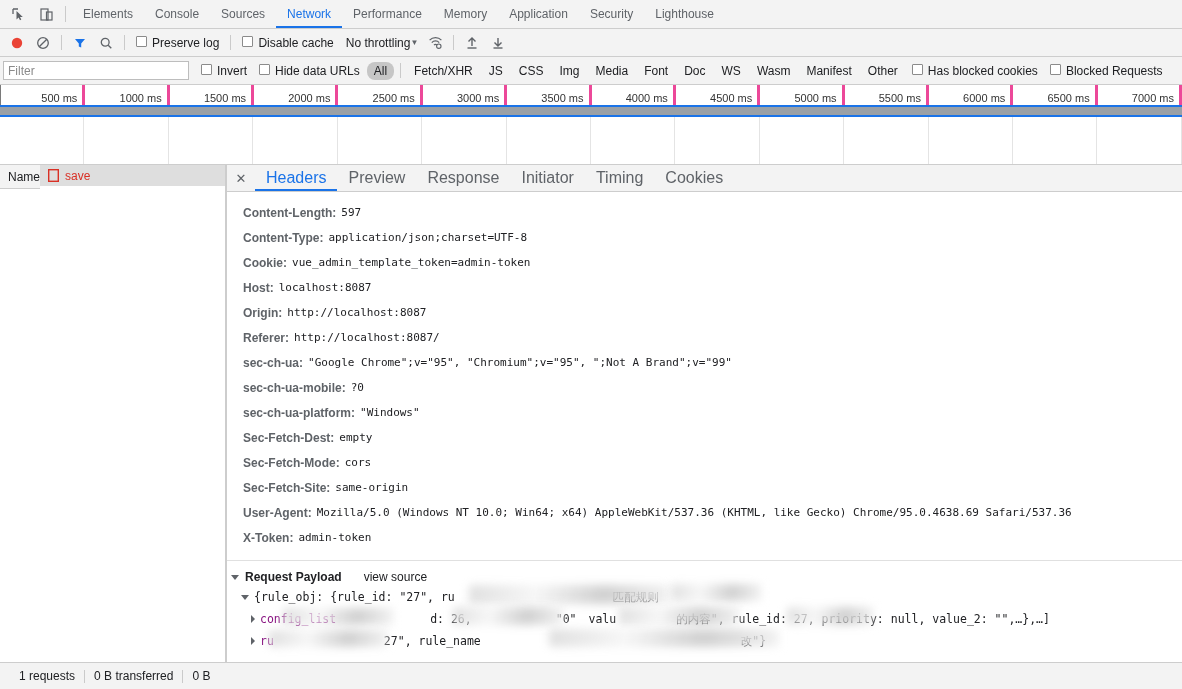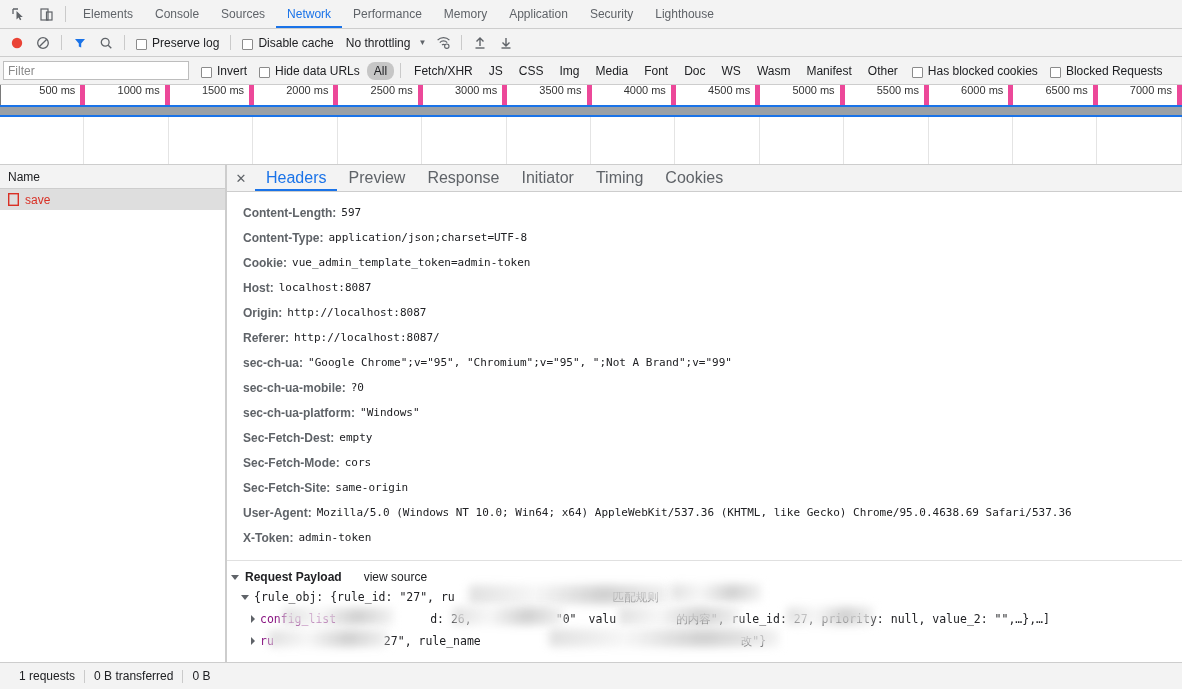--- a/index.html
+++ b/index.html
@@ -49,32 +49,32 @@
     display: flex; align-items: center;
     padding: 0 4px;
   }
   .tb-btn {
     width: 26px; height: 22px;
     display: flex; align-items: center; justify-content: center;
     cursor: pointer;
   }
   .tb-sep { width: 1px; height: 15px; background: #cacaca; margin: 0 5px; }
   .cbox-wrap {
-    display: flex; align-items: flex-end; gap: 5px;
+    display: flex; align-items: flex-start; gap: 5px;
     padding: 0 6px; cursor: pointer; white-space: nowrap;
   }
   .cbox {
     width: 11px; height: 11px;
     border: 1px solid #8b8b8b;
     background: #fff; border-radius: 1px;
     box-sizing: border-box;
   }
   .cbox-lbl { font-size: 12px; color: #202124; }
   .throttle {
-    display: flex; align-items: center; gap: 8px;
+    display: flex; align-items: center; 
     padding: 0 4px 0 6px; cursor: pointer; white-space: nowrap;
   }
   .caret { font-size: 8px; color: #5f6368; line-height: 1; }
 
   
   .filterbar {
     height: 27px; min-height: 27px;
     background: #f3f3f3;
     border-bottom: 1px solid #cdcdcd;
     display: flex; align-items: center;
@@ -105,24 +105,24 @@
   
   .ruler {
     height: 20px; min-height: 20px;
     background: #ffffff;
     display: flex;
     border-bottom: 2px solid #1a73e8;
     position: relative;
   }
   .ruler-cell {
     flex: 1 1 0;
-    border-right: 5px solid #ec4899;
+    border-right: 3px solid #ec4899;
     font-size: 11px; color: #333;
     display: flex; align-items: flex-end; justify-content: flex-end;
-    padding-right: 5px; padding-bottom: 9px;
+    padding-right: 5px; padding-bottom: 1px;
     box-sizing: border-box;
   }
   .ruler-cell:first-child { border-left: 1px solid #7a7a7a; }
 
   
   .overview-band {
     height: 8px; min-height: 8px;
     background: #9aa0a6;
     border-bottom: 2px solid #1a73e8;
   }
@@ -136,21 +136,21 @@
 
   
   .main {
     flex: 1 1 auto;
     display: flex;
     min-height: 0;
     background: #f3f3f3;
   }
   .reqpane {
     width: 225px; min-width: 225px;
-    display: flex; flex-direction: column;
+    display: flex; 
     background: #ffffff;
     border-right: 1px solid #cdcdcd;
   }
   .reqhead {
     height: 23px; min-height: 23px;
     background: #f3f3f3;
     border-bottom: 1px solid #cdcdcd;
     display: flex; align-items: center;
     padding-left: 8px;
     font-size: 12px; color: #202124;

